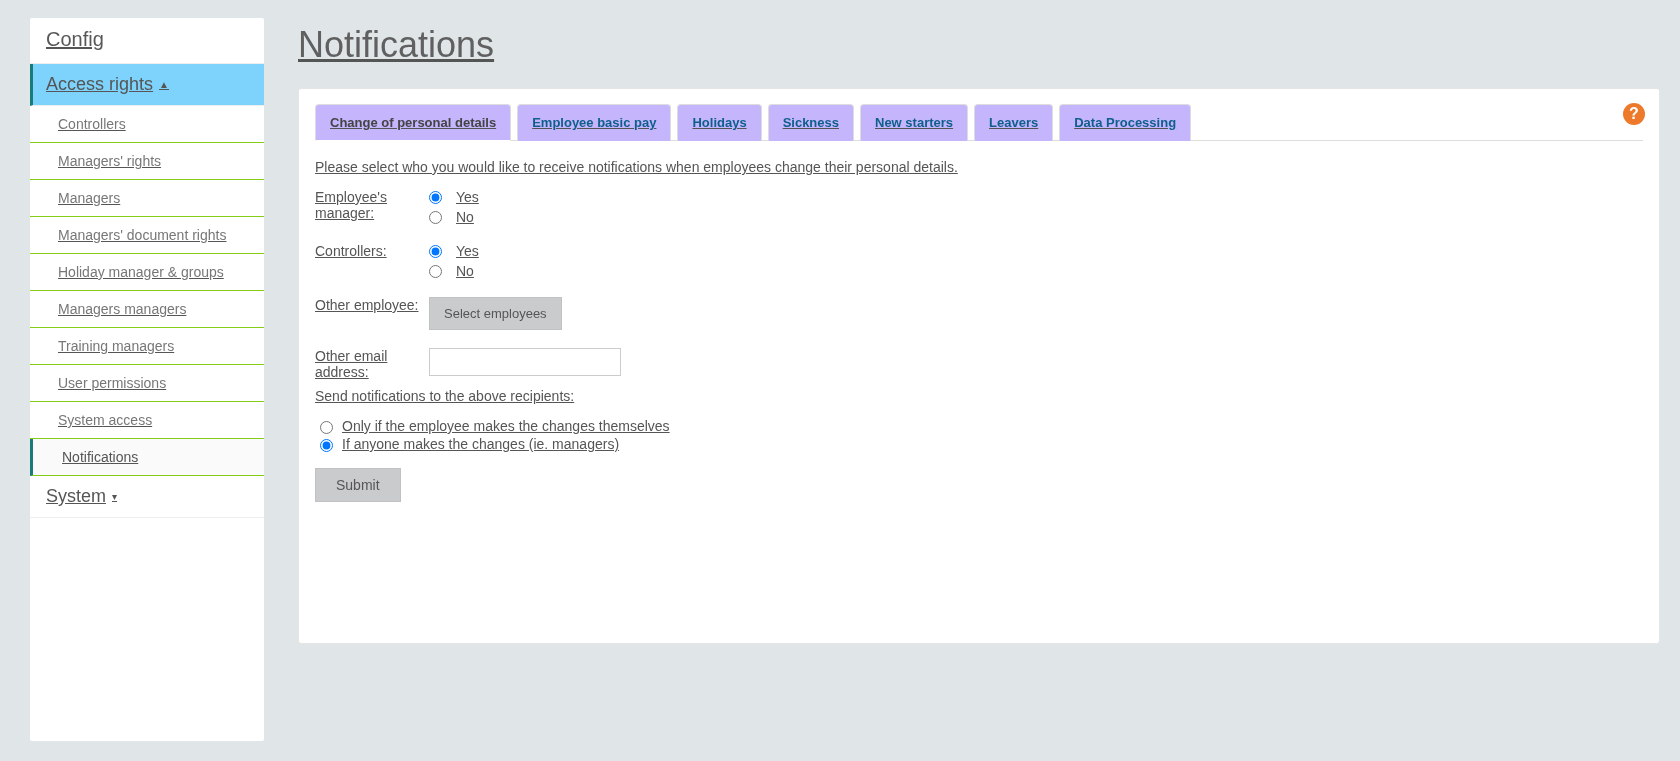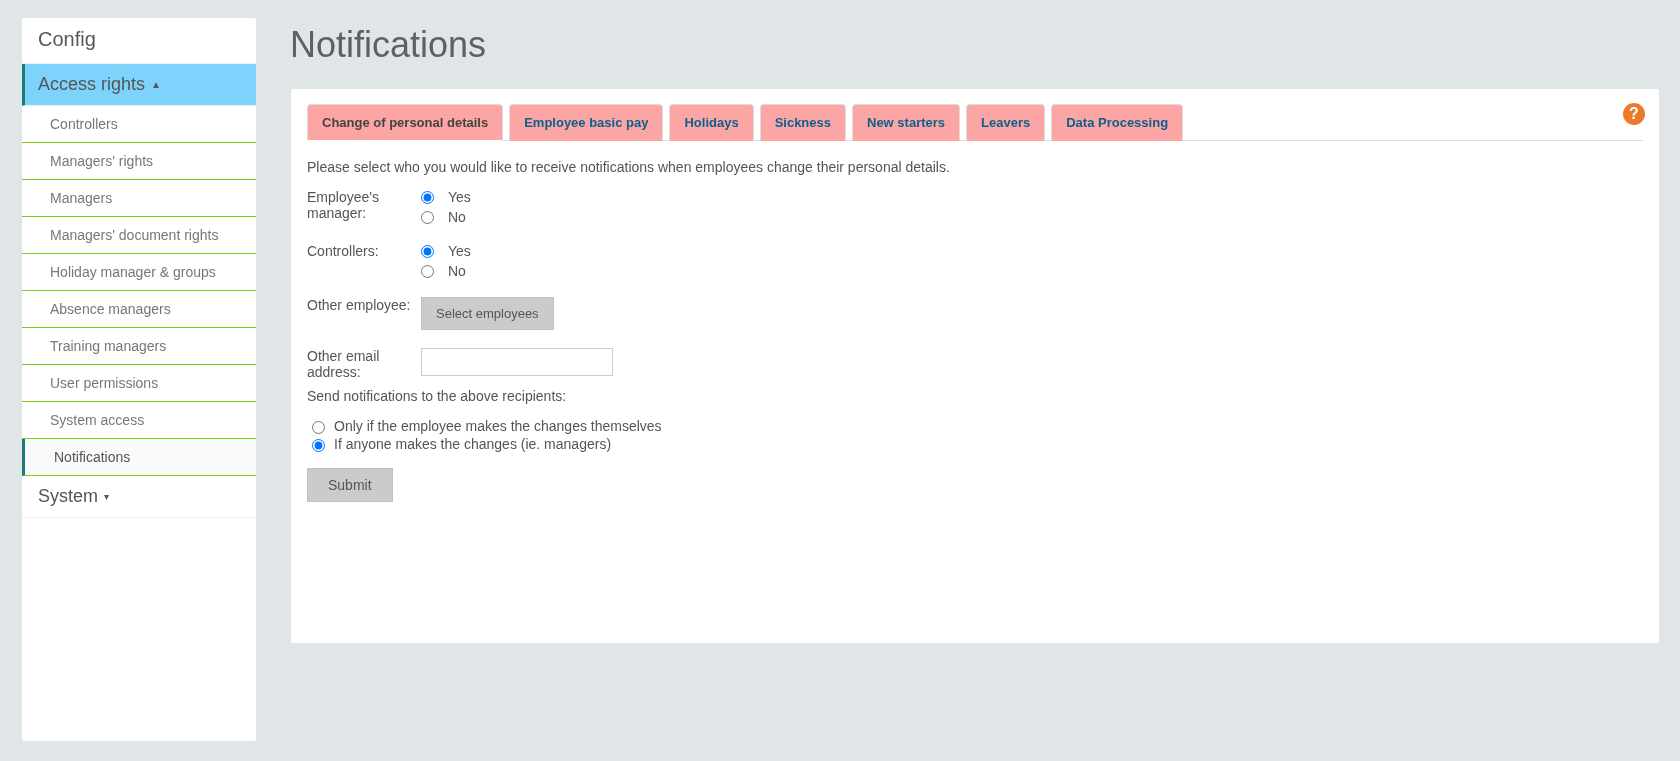--- a/index.html
+++ b/index.html
@@ -5,23 +5,24 @@
   html, body {
     margin: 0;
     padding: 0;
     background: #e0e6e8;
     font-family: "Segoe UI", Arial, sans-serif;
     color: #555;
     font-size: 14px;
   }
   .page {
     display: flex;
-    padding: 18px 20px 20px 22px;
+    padding: 18px 20px 20px 30px;
     box-sizing: border-box;
     min-height: 761px;
+    text-decoration: underline;
   }
   
   .sidebar {
     width: 234px;
     background: #fff;
     border-radius: 2px;
     flex-shrink: 0;
   }
   .sidebar-header {
     padding: 10px 16px 12px 16px;
@@ -110,21 +111,21 @@
     border-bottom: 1px solid #ddd;
   }
   .tab {
     border: 1px solid #ddd;
     border-bottom: none;
     border-radius: 4px 4px 0 0;
     padding: 10px 14px;
     font-weight: bold;
     font-size: 13px;
     color: #0e5f8b;
-    background: #fca5a5;
+    background: #c4b5fd;
     cursor: pointer;
     position: relative;
     top: 1px;
   }
   .tab.active {
     color: #444;
     border-bottom: 1px solid #fff;
   }
   .tab-content {
     padding: 18px 0 0 0;
@@ -197,21 +198,21 @@
       <div class="section-title active">
         <span>Access rights</span>
         <span class="arrow">▲</span>
       </div>
       <div class="sub-items">
         <div class="sub-item">Controllers</div>
         <div class="sub-item">Managers' rights</div>
         <div class="sub-item">Managers</div>
         <div class="sub-item">Managers' document rights</div>
         <div class="sub-item">Holiday manager &amp; groups</div>
-        <div class="sub-item">Absence managers</div>
+        <div class="sub-item">Managers managers</div>
         <div class="sub-item">Training managers</div>
         <div class="sub-item">User permissions</div>
         <div class="sub-item">System access</div>
         <div class="sub-item active">Notifications</div>
       </div>
     </div>
 
     <div class="sidebar-section">
       <div class="section-title">
         <span>System</span>

